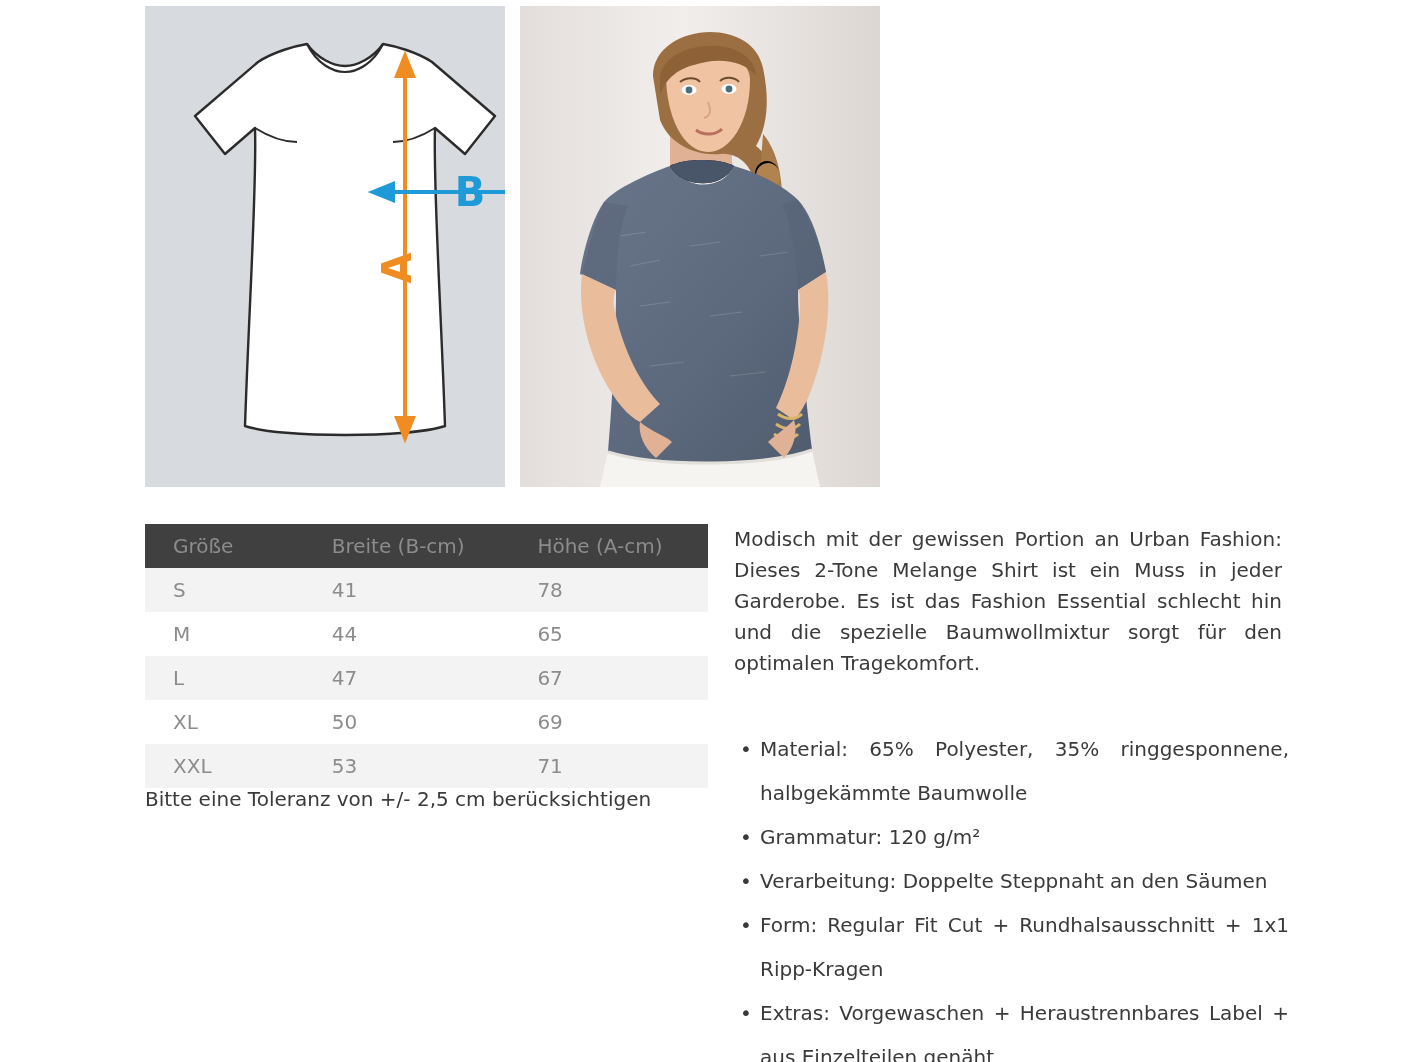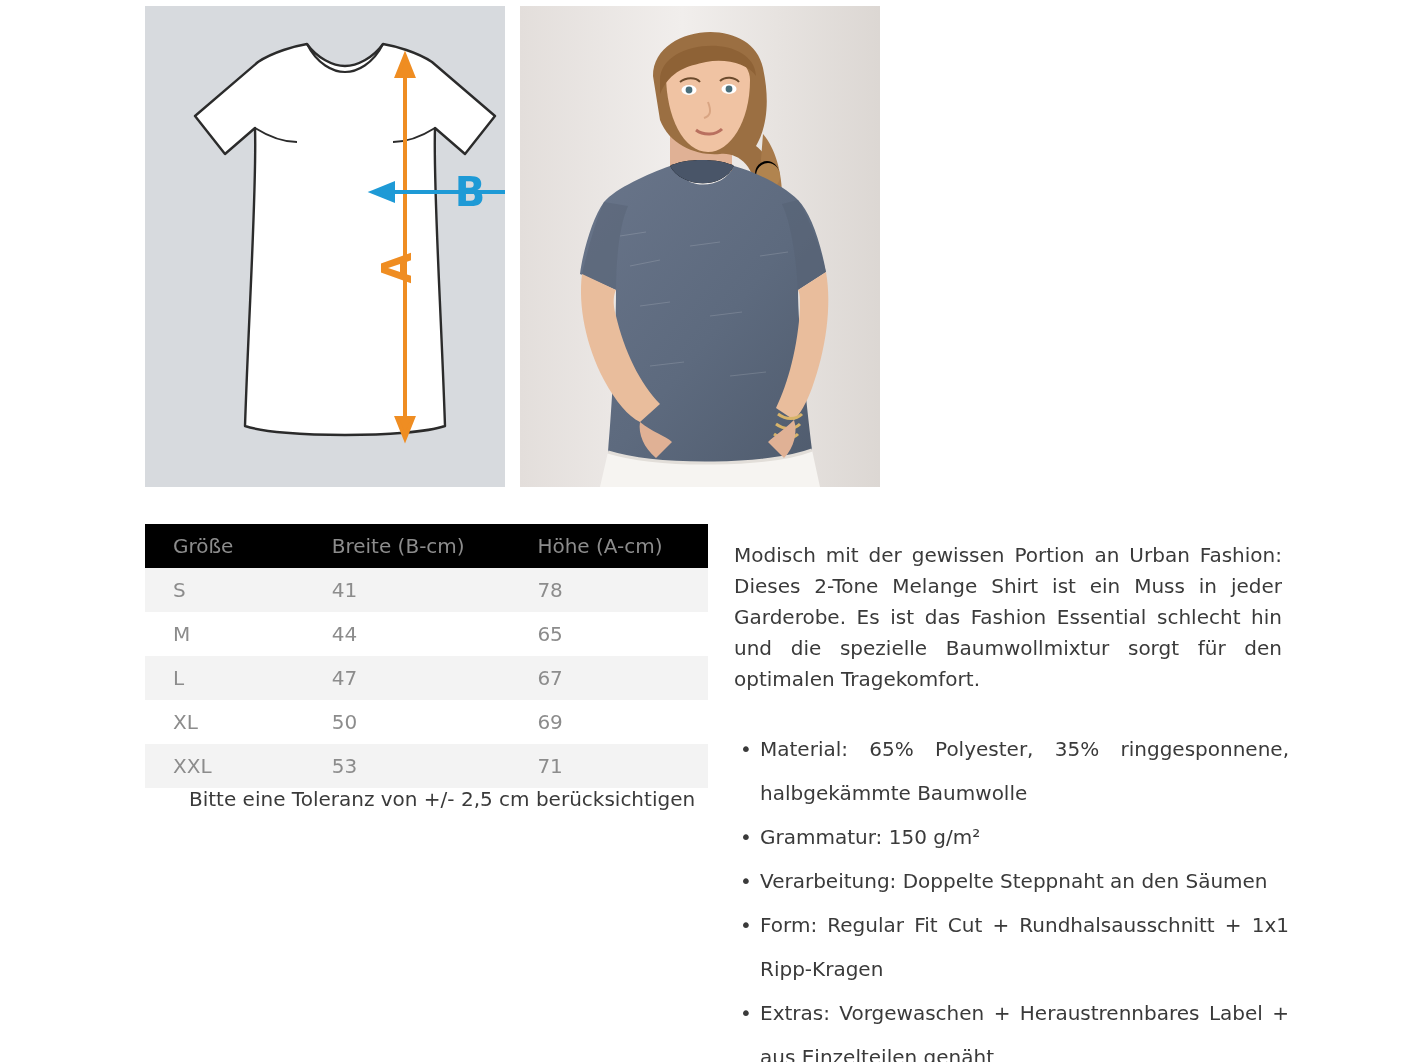--- a/index.html
+++ b/index.html
@@ -53,54 +53,52 @@
     border-collapse: collapse;
     font-size: 20px;
     color: #8c8c8c;
   }
   .size-table th {
     font-weight: normal;
     text-align: left;
     padding: 10px 0 10px 28px;
     color: #8c8c8c;
     font-size: 20px;
-    background: #000000;
+    background: #404040;
   }
   .size-table td {
     padding: 10px 0 10px 28px;
     font-size: 20px;
     color: #8c8c8c;
   }
   .size-table tbody tr:nth-child(odd) td { background: #f3f3f3; }
   .size-table tbody tr:nth-child(even) td { background: #ffffff; }
   .col-size  { width: 150px; }
   .col-width { width: 210px; }
   .col-height{ width: 203px; }
 
   .tolerance {
     position: absolute;
     left: 145px;
     top: 787px;
     width: 580px;
     font-size: 20px;
     color: #3a3a3a;
-    margin-left: 44px;
   }
 
   
   .desc {
     position: absolute;
     left: 734px;
     top: 524px;
     width: 548px;
     font-size: 20px;
     line-height: 31px;
     color: #3a3a3a;
     text-align: justify;
-    margin-top: 16px;
   }
 
   .bullets {
     position: absolute;
     left: 734px;
     top: 727px;
     width: 555px;
     font-size: 20px;
     line-height: 44px;
     color: #3a3a3a;
@@ -297,20 +295,20 @@
       </tr>
     </tbody>
   </table>
 
   <div class="tolerance">Bitte eine Toleranz von +/- 2,5 cm berücksichtigen</div>
 
   <div class="desc">Modisch mit der gewissen Portion an Urban Fashion: Dieses 2-Tone Melange Shirt ist ein Muss in jeder Garderobe. Es ist das Fashion Essential schlecht hin und die spezielle Baumwollmixtur sorgt für den optimalen Tragekomfort.</div>
 
   <ul class="bullets">
     <li>Material: 65% Polyester, 35% ringgesponnene, halbgekämmte Baumwolle</li>
-    <li>Grammatur: 150 g/m²</li>
+    <li>Grammatur: 120 g/m²</li>
     <li>Verarbeitung: Doppelte Steppnaht an den Säumen</li>
     <li>Form: Regular Fit Cut + Rundhalsausschnitt + 1x1 Ripp-Kragen</li>
     <li>Extras: Vorgewaschen + Heraustrennbares Label + aus Einzelteilen genäht</li>
     <li class="last">Größen:  S, M, L, XL, XXL,</li>
   </ul>
 
 </div>
 
 </body></html>

